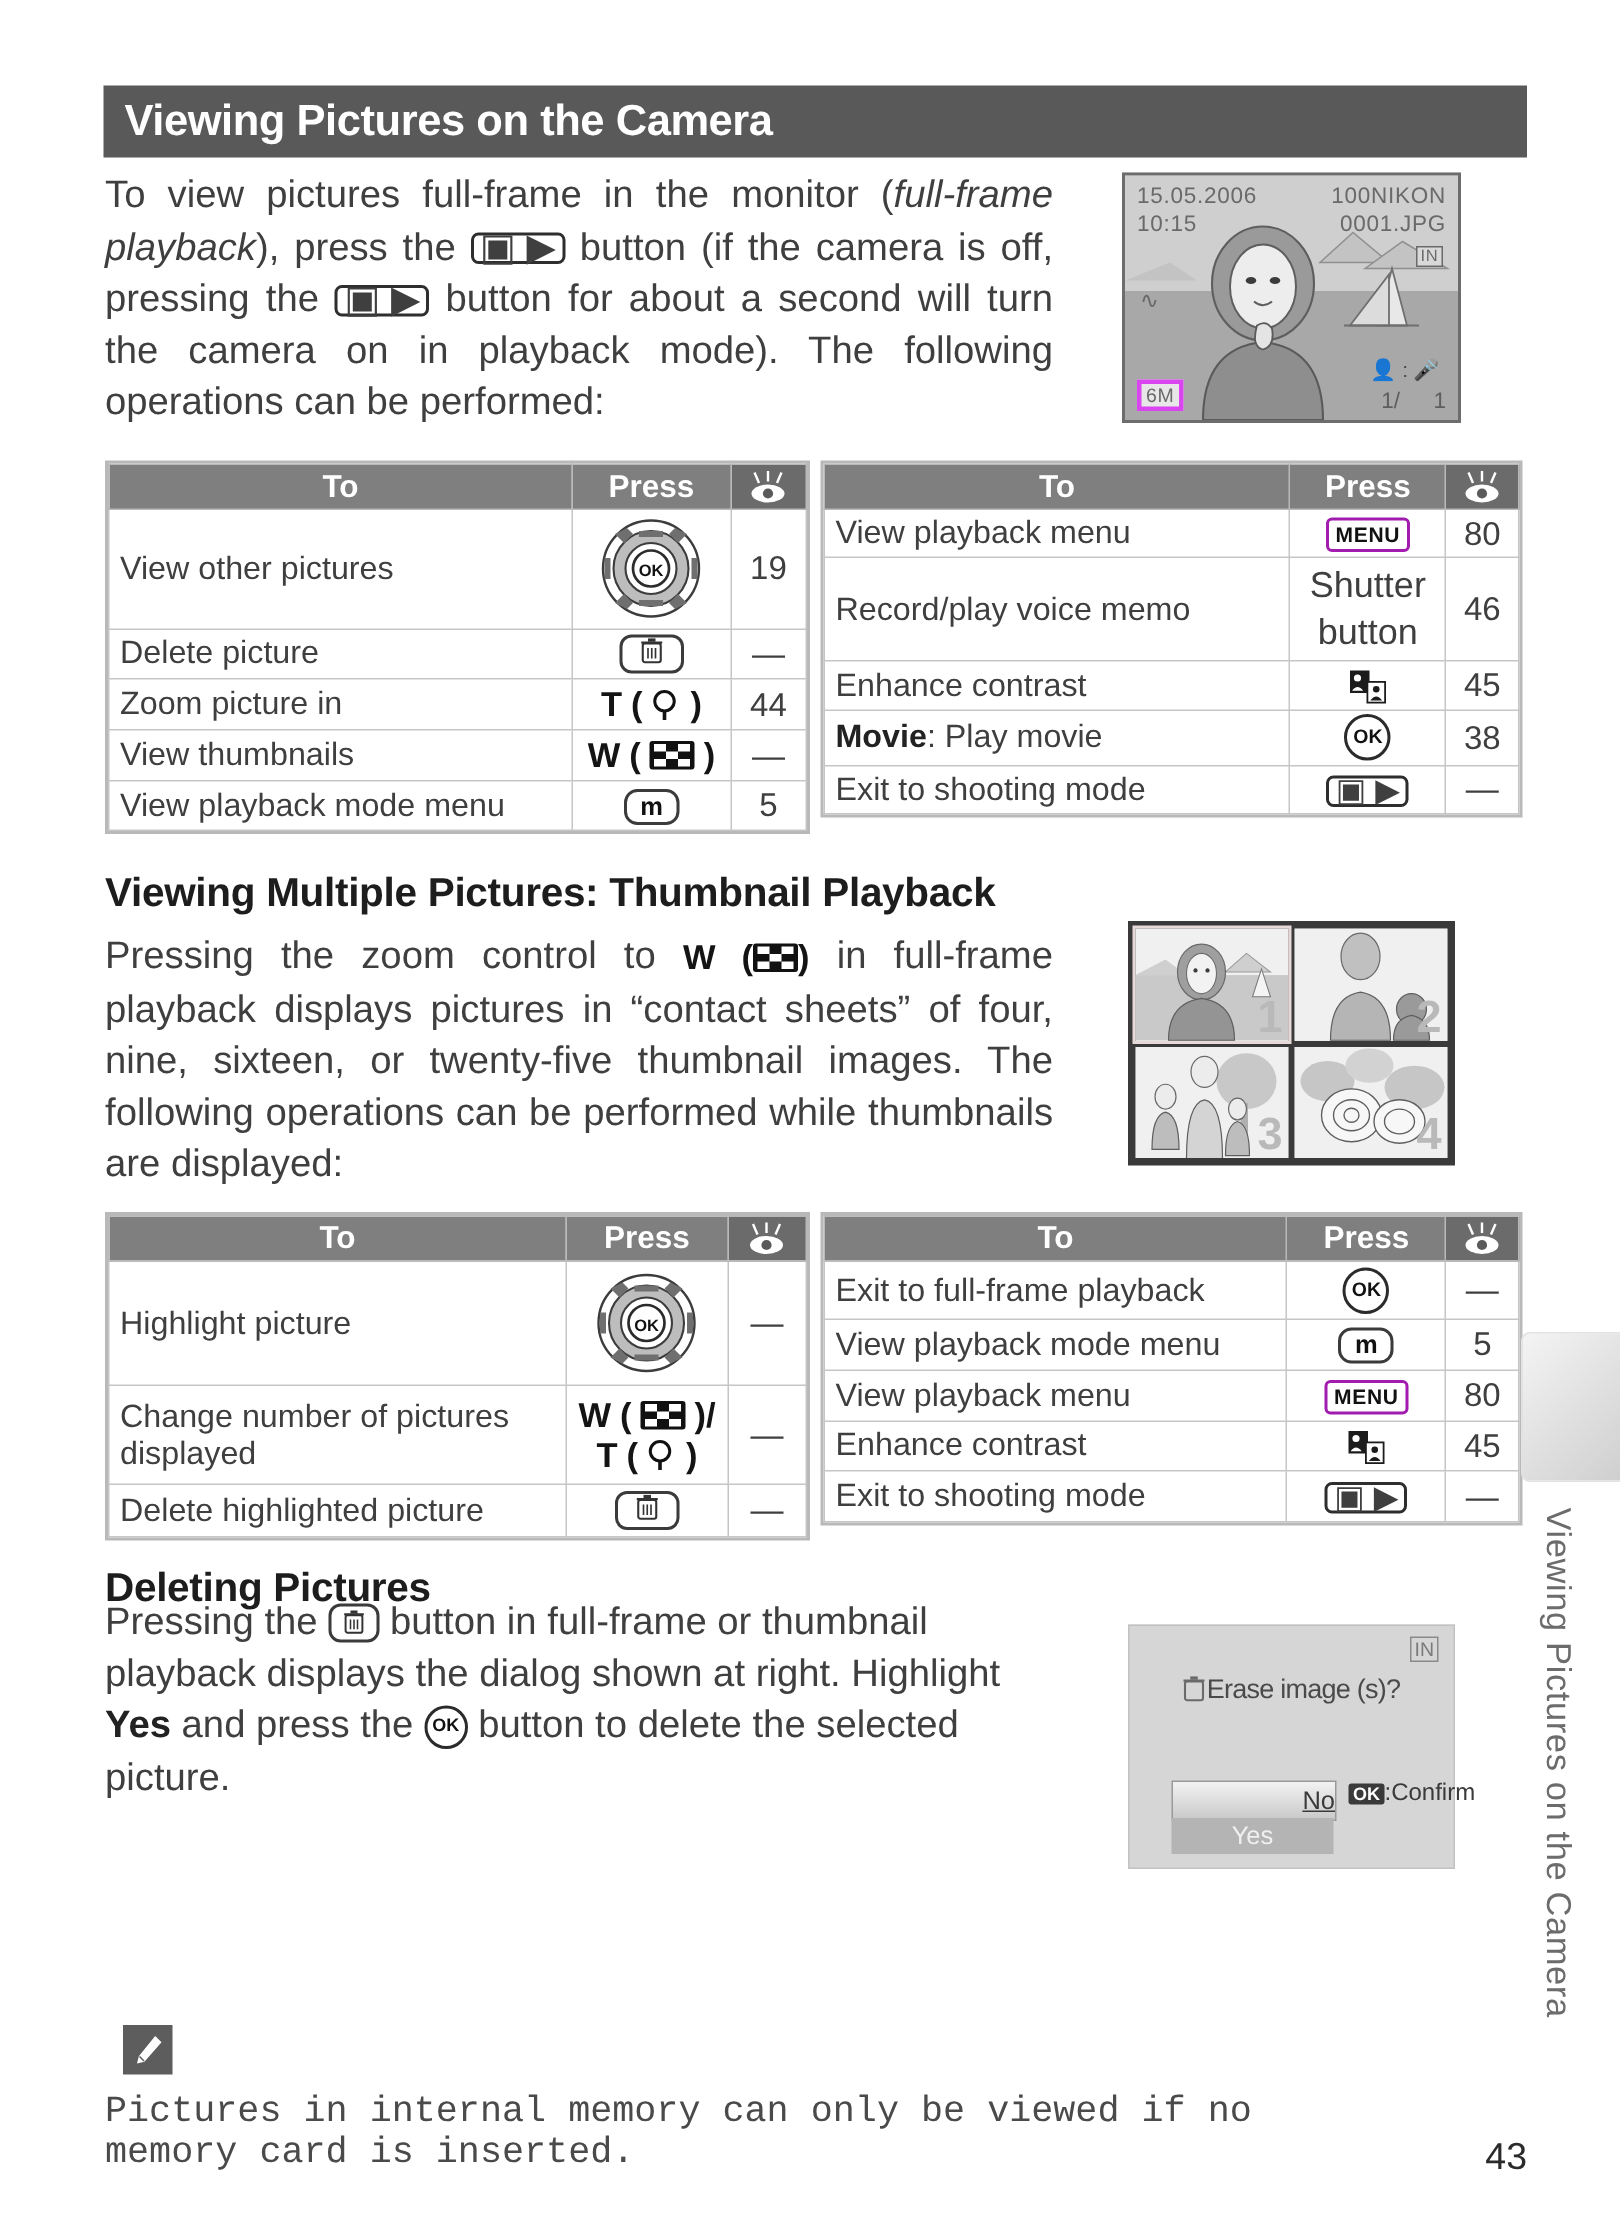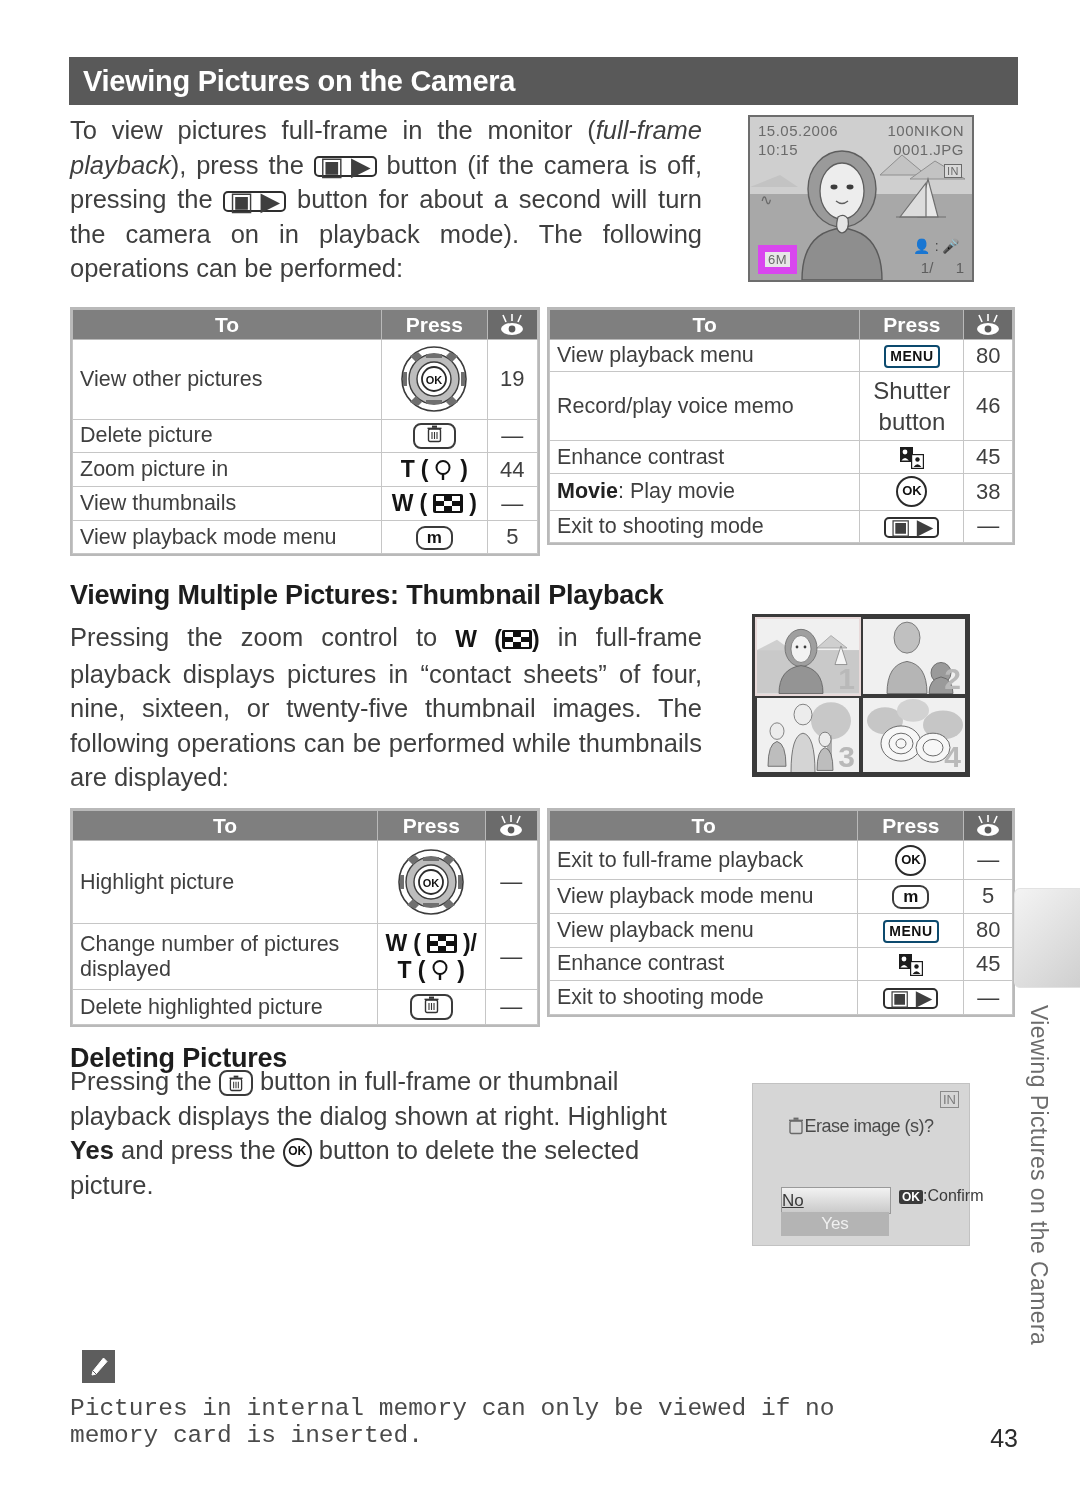--- a/index.html
+++ b/index.html
@@ -37,21 +37,21 @@
     position:absolute; left:748px; top:115px; width:222px; height:163px;
     border:2px solid #6d6d6d; background:#d9d9d9; overflow:hidden;
   }
   .mon-sky { position:absolute; left:0; top:0; width:100%; height:47%; background:#cfcfcf; }
   .mon-sea { position:absolute; left:0; top:47%; width:100%; height:53%; background:#a8a8a8; }
   .mon-txt { position:absolute; font-size:15px; color:#6a6a6a; font-family:"Liberation Sans", sans-serif; letter-spacing:0.5px; }
   .mon-date { left:8px; top:5px; }
   .mon-time { left:8px; top:24px; }
   .mon-fold { right:8px; top:5px; }
   .mon-file { right:8px; top:24px; }
-  .mon-size { left:8px; bottom:6px; font-size:13px; border:7px solid #d946ef; padding:0 3px; background:#e7e7e7; }
+  .mon-size { left:8px; bottom:6px; font-size:13px; border:3px solid #d946ef; padding:0 3px; background:#e7e7e7; }
   .mon-card { right:10px; top:47px; font-size:11px; border:1px solid #6a6a6a; padding:0 2px; background:#d9d9d9; }
   .mon-wave { left:10px; top:74px; font-size:15px; }
   .mon-frames { position:absolute; right:8px; bottom:4px; font-size:15px; color:#5e5e5e; }
   .mon-icons { position:absolute; right:12px; bottom:26px; font-size:14px; color:#4a4a4a; }
 
   
   .tbl {
     position:absolute;
     border:2px solid #b9b9b9;
     background:#ffffff;
@@ -74,21 +74,21 @@
   
   .eye-ico { display:block; width:30px; height:24px; margin:0 auto; }
 
   
   .btn-round {
     display:inline-block; border:2px solid #3b3b3b; border-radius:9px;
     padding:0px 9px; font-size:17px; font-weight:bold; color:#111;
     line-height:20px; background:#fff; vertical-align:middle;
   }
   .btn-sq {
-    display:inline-block; border:2px solid #0c4a6e; border-radius:4px;
+    display:inline-block; border:2px solid #a21caf; border-radius:4px;
     padding:0 4px; font-size:14px; font-weight:bold; color:#111;
     line-height:19px; background:#fff; vertical-align:middle; letter-spacing:0.5px;
   }
   .ico-ok {
     display:inline-block; width:27px; height:27px; border:2px solid #2b2b2b;
     border-radius:50%; font-size:13px; font-weight:bold; line-height:25px;
     text-align:center; color:#111; vertical-align:middle;
   }
   .ico-trash {
     display:inline-block; border:2px solid #3b3b3b; border-radius:8px;
@@ -142,21 +142,21 @@
   
   .dialog {
     position:absolute; left:752px; top:1083px; width:218px; height:163px;
     background:#d6d6d6; border:1px solid #c2c2c2; box-sizing:border-box;
   }
   .dlg-card { position:absolute; right:10px; top:7px; font-size:13px; color:#7b7b7b; border:1px solid #8a8a8a; padding:0 2px; }
   .dlg-msg { position:absolute; left:0; right:0; top:32px; text-align:center; font-size:18px; color:#4a4a4a; letter-spacing:-0.5px; }
   .dlg-no {
     position:absolute; left:28px; top:103px; width:108px; height:25px;
     background:linear-gradient(#f2f2f2,#c9c9c9); border:1px solid #9a9a9a;
-    font-size:17px; color:#3a3a3a; text-align:left; line-height:25px;text-decoration:underline;
+    font-size:17px; color:#3a3a3a; text-align:right; line-height:25px;text-decoration:underline;
   }
   .dlg-yes {
     position:absolute; left:28px; top:128px; width:108px; height:24px;
     background:#b4b4b4; font-size:17px; color:#f0f0f0; text-align:center; line-height:24px;
   }
   .dlg-confirm { position:absolute; left:146px; top:103px; font-size:16px; color:#3a3a3a; white-space:nowrap; }
   .dlg-okbox { display:inline-block; background:#3a3a3a; color:#fff; font-size:12px; font-weight:bold; padding:0 3px; border-radius:2px; vertical-align:middle; }
 
   
   .side-tab-box {

